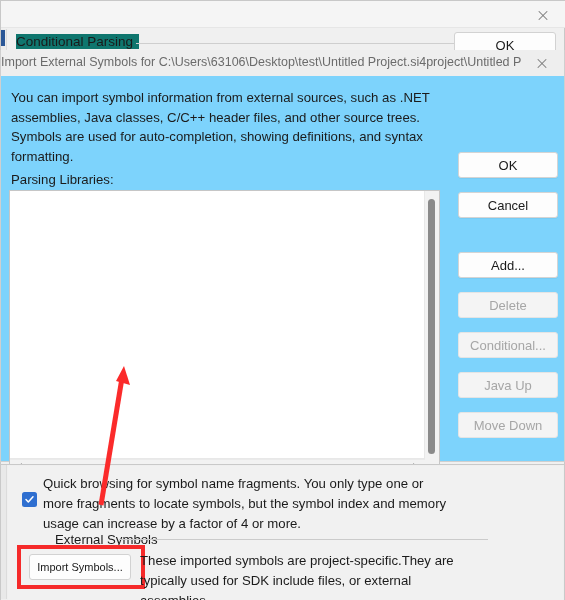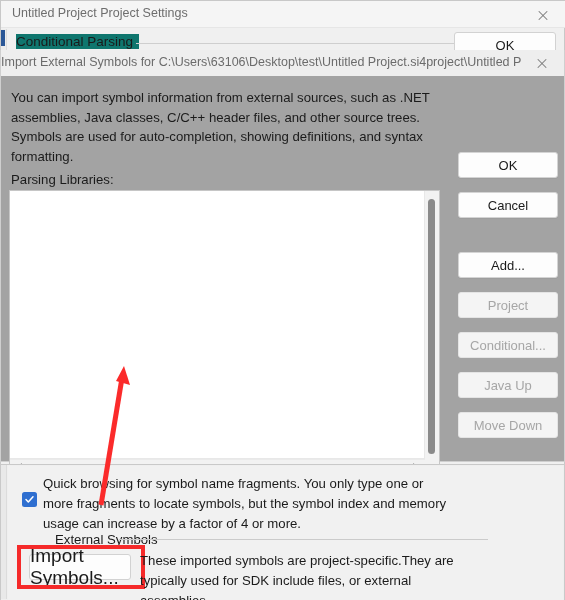--- a/index.html
+++ b/index.html
@@ -159,21 +159,21 @@
     display: flex;
     align-items: center;
     justify-content: center;
   }
 
   .modal-body {
     position: absolute;
     left: 0; top: 26px;
     width: 563px;
     height: 385px;
-    background: #a3a3a3;
+    background: #7dd3fc;
   }
 
   .intro-text {
     position: absolute;
     left: 10px; top: 12px;
     width: 420px;
     font-size: 13.2px;
     line-height: 19.5px;
     color: #1b1b1b;
   }
@@ -339,21 +339,21 @@
     position: absolute;
     left: 21px; top: 88px;
     width: 102px; height: 26px;
     background: #fdfdfd;
     border: 1px solid #d2d2d2;
     border-radius: 3px;
     box-sizing: border-box;
     display: flex;
     align-items: center;
     justify-content: center;
-    font-size: 19px;
+    font-size: 11px;
     color: #1a1a1a;
   }
   .import-highlight {
     position: absolute;
     left: 9px; top: 79px;
     width: 128px; height: 44px;
     border: 4px solid #f52a2a;
     box-sizing: border-box;
     pointer-events: none;
   }
@@ -376,21 +376,20 @@
   }
 </style>
 </head>
 <body>
 
 <div id="root">
 
   <div class="bg-window">
 
     <div class="bg-titlebar">
-      <div class="bg-title-text">Untitled Project Project Settings</div>
       <div class="bg-close">
         <span class="xglyph"></span>
       </div>
     </div>
 
     <div class="bg-tabstrip-edge"></div>
     <div class="bg-tab-accent"></div>
 
     <div class="cond-group">
       <div class="cond-label">Conditional Parsing</div>
@@ -425,21 +424,21 @@
         <div class="hscroll">
           <span class="hs-arrow hs-left"></span>
           <span class="hs-arrow hs-right"></span>
         </div>
         <div class="corner-box"></div>
       </div>
 
       <div class="btn" style="top:76px">OK</div>
       <div class="btn" style="top:176px">Add...</div>
       <div class="btn" style="top:116px">Cancel</div>
-      <div class="btn disabled" style="top:216px">Project</div>
+      <div class="btn disabled" style="top:216px">Delete</div>
       <div class="btn disabled" style="top:256px">Conditional...</div>
       <div class="btn disabled" style="top:296px">Java Up</div>
       <div class="btn disabled" style="top:336px">Move Down</div>
       <div class="btn" style="top:396px">Help</div>
     </div>
   </div>
 
   <div class="bottom-panel">
     <div class="bottom-tabedge"></div>
     <div class="bottom-inner">

